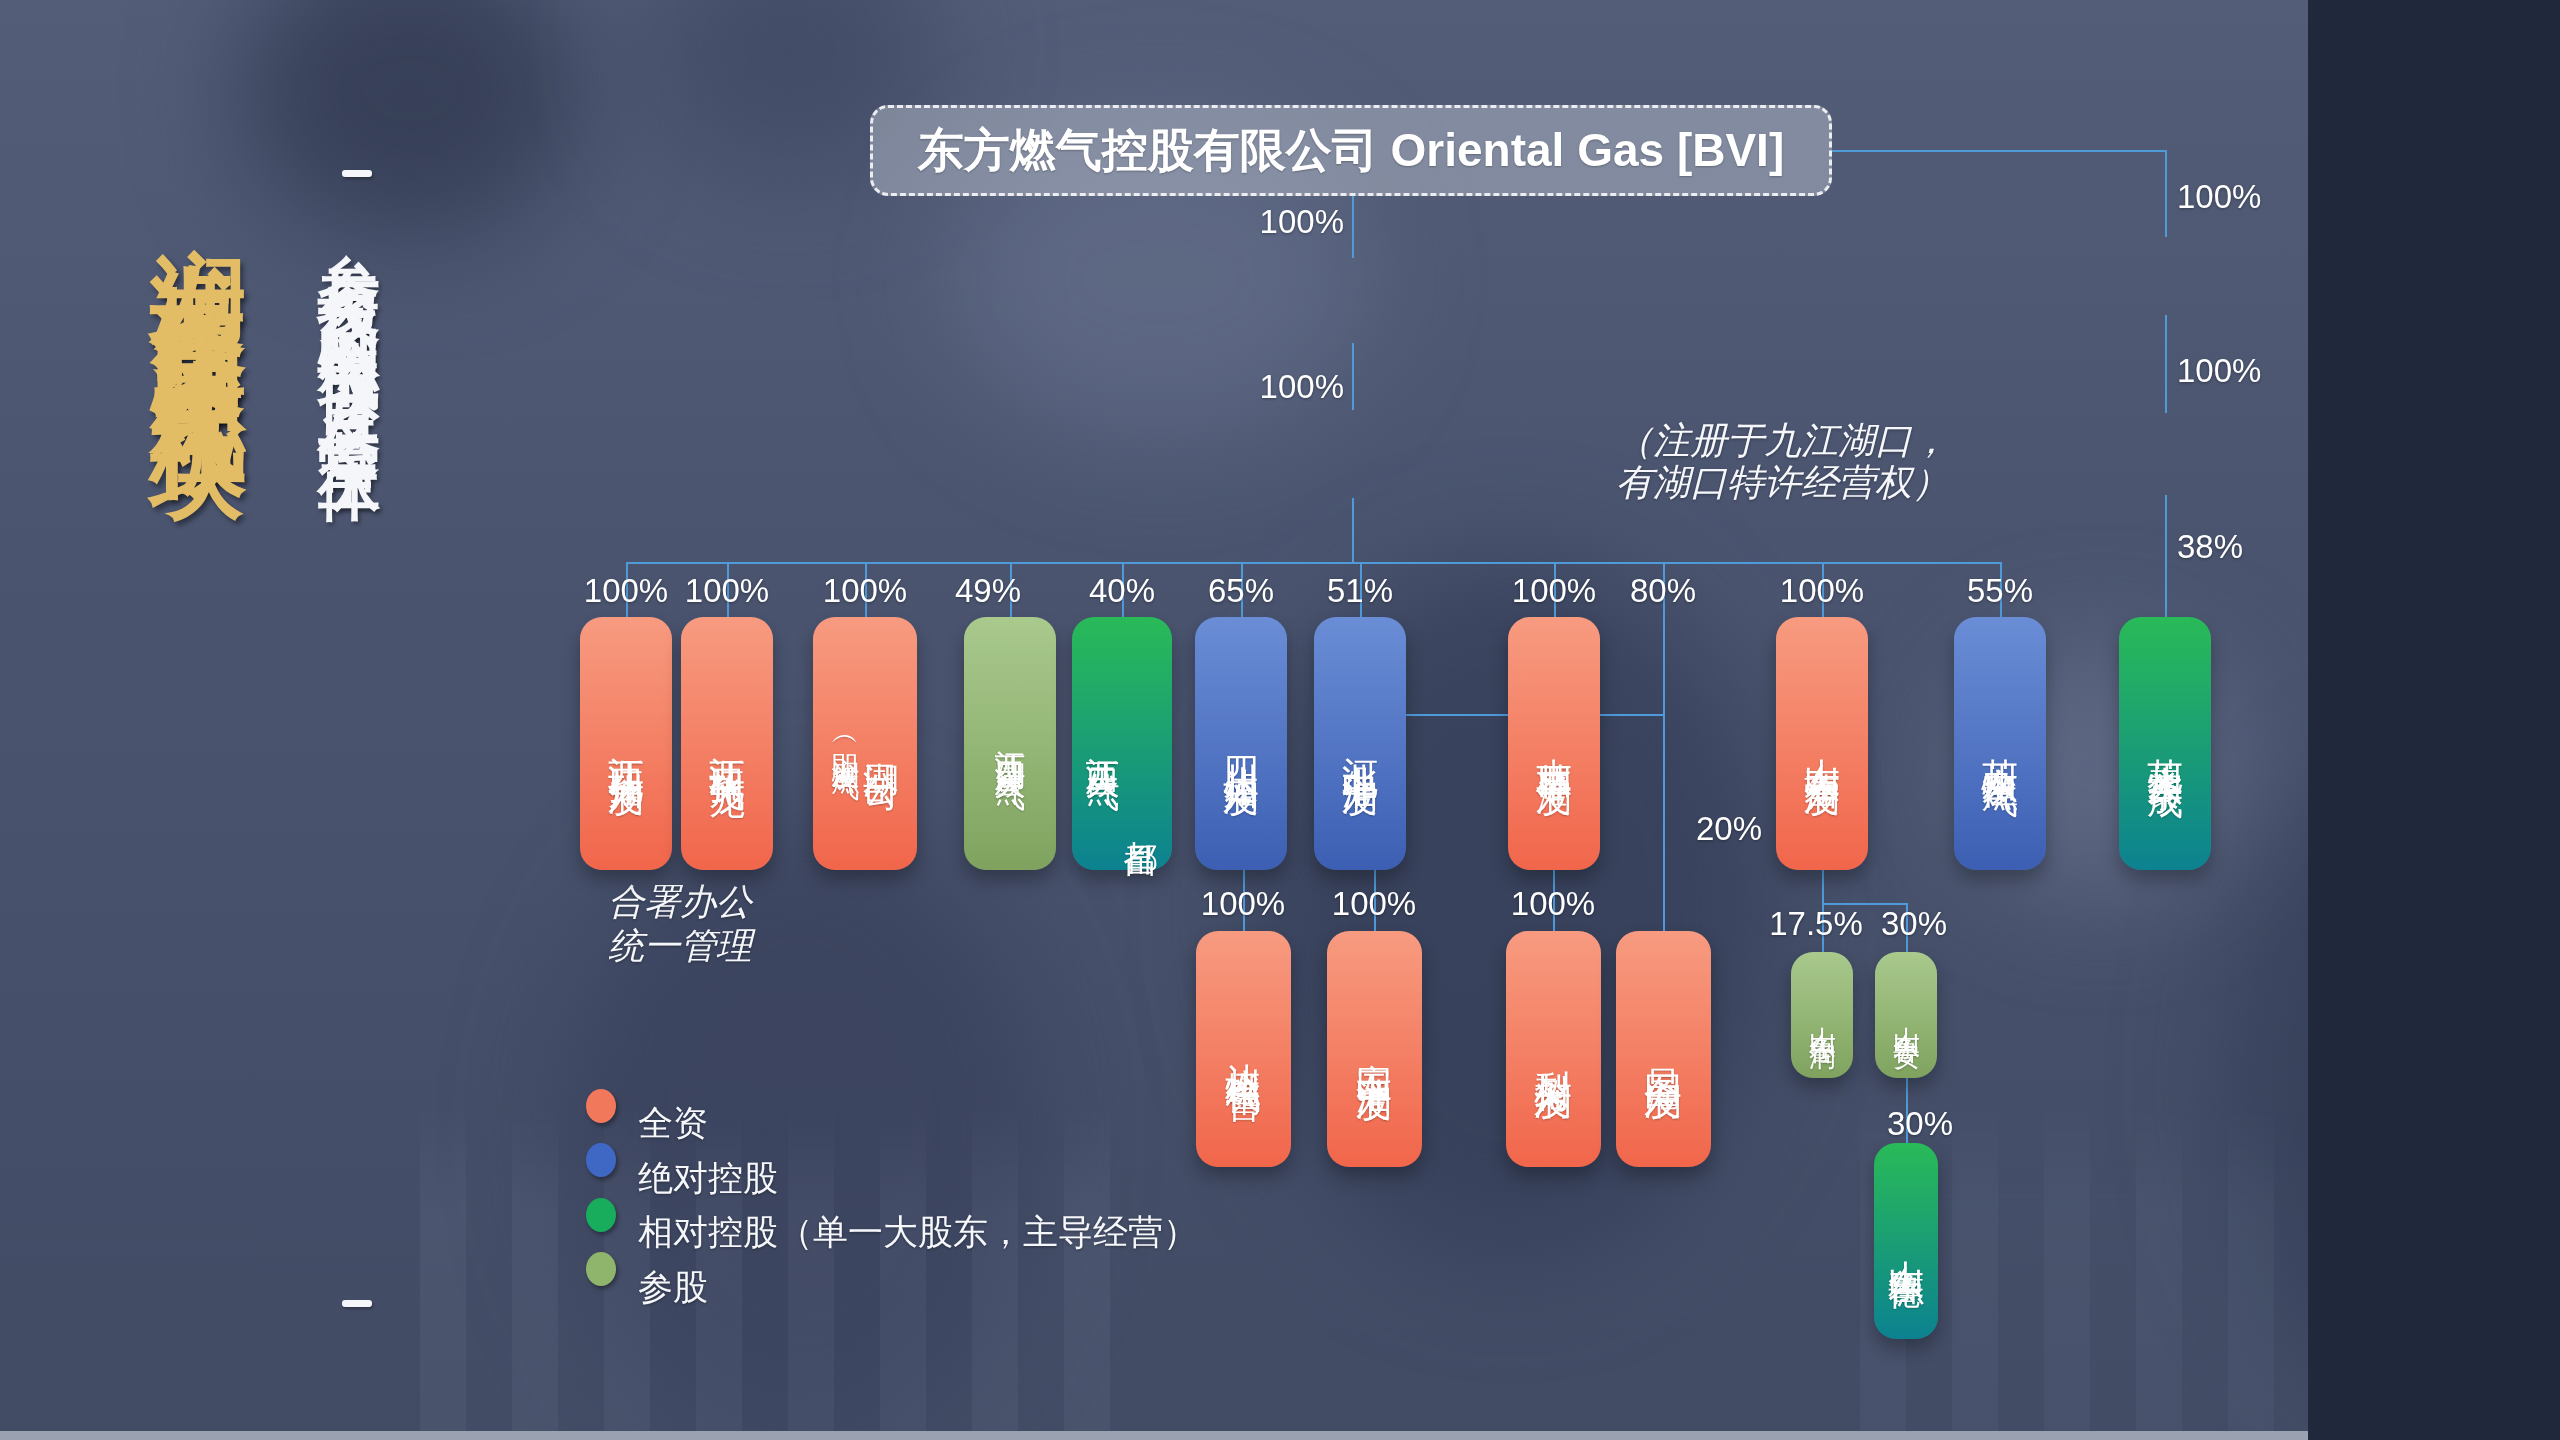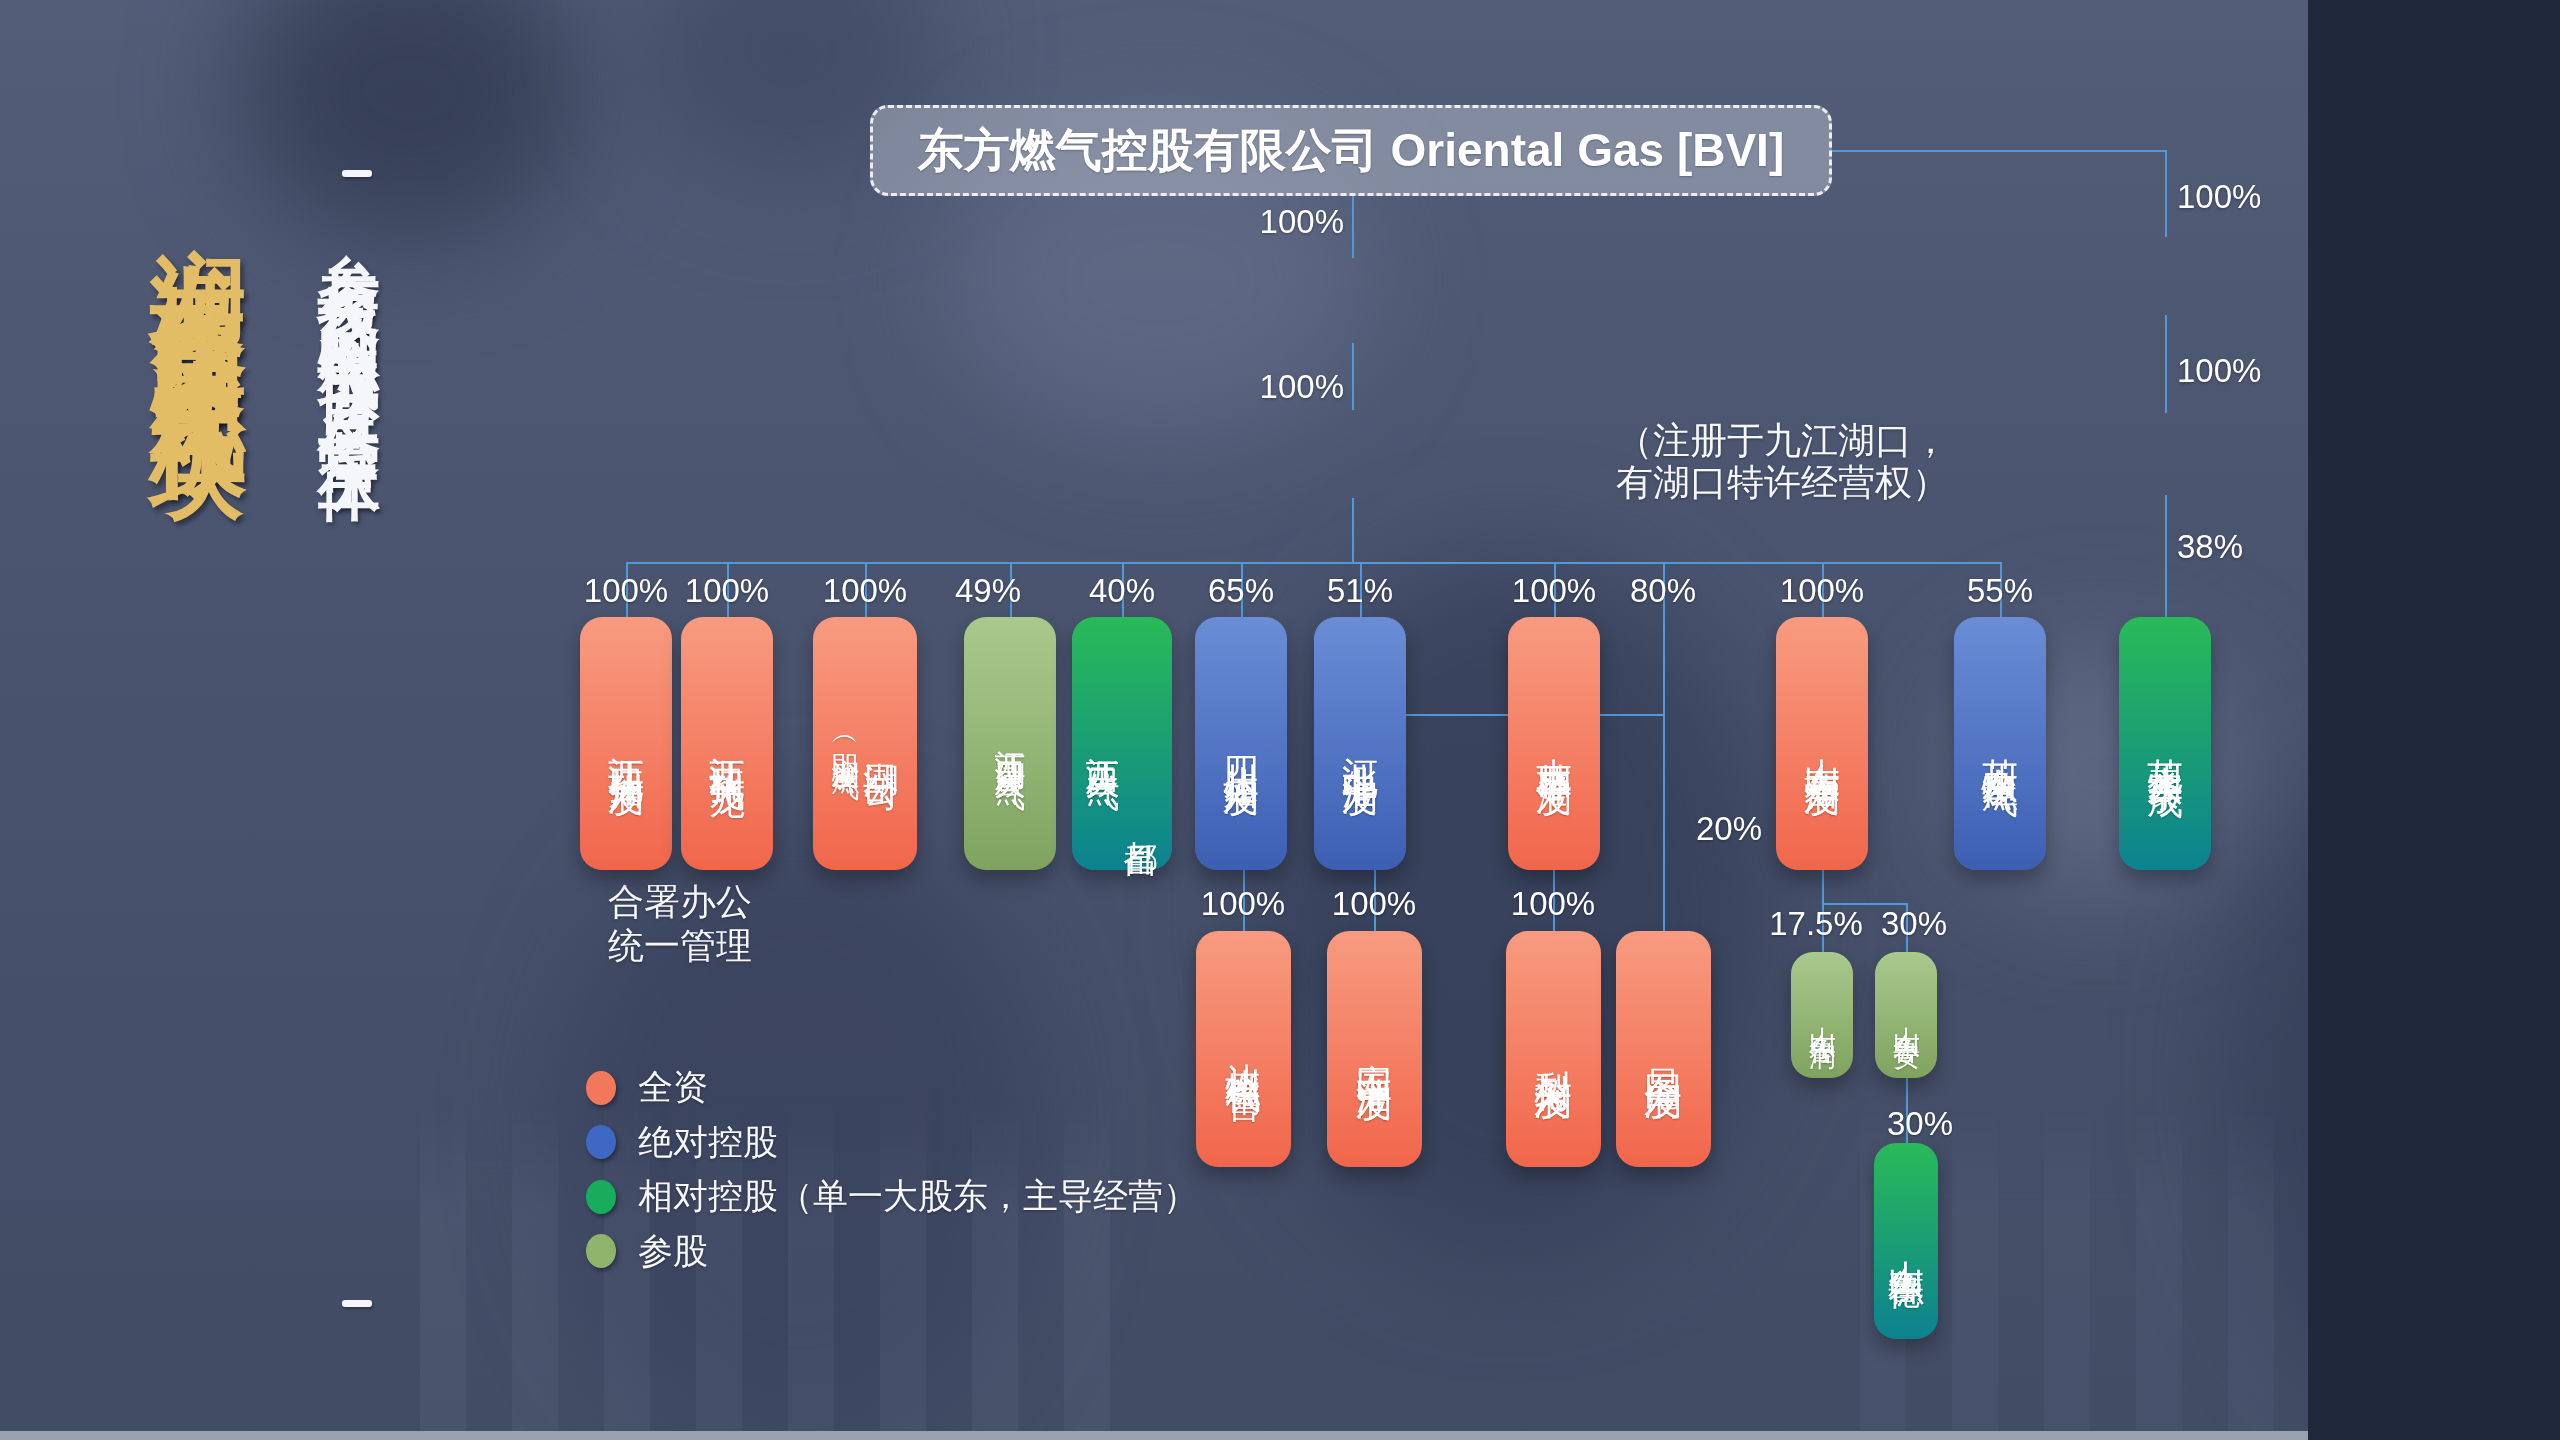--- a/index.html
+++ b/index.html
@@ -43,25 +43,25 @@
   .gold-title{position:absolute;writing-mode:vertical-rl;text-orientation:upright;
     color:#e3bc66;font-weight:900;font-size:96px;letter-spacing:20px;line-height:1;
     text-shadow:3px 4px 5px rgba(0,0,0,.4);}
   .sub-title{position:absolute;writing-mode:vertical-rl;text-orientation:upright;
     color:#f4f6fa;font-weight:800;font-size:62px;letter-spacing:16px;line-height:1;
     text-shadow:2px 3px 4px rgba(0,0,0,.35);}
   .sub-dash{position:absolute;width:30px;height:7px;background:#f4f6fa;border-radius:3px;
     box-shadow:1px 2px 3px rgba(0,0,0,.3);}
   
   .note{position:absolute;color:#f5f7fa;font-size:36px;line-height:44px;font-weight:400;
-    text-shadow:0 1px 3px rgba(0,0,0,.35);white-space:nowrap;}
+    text-shadow:0 1px 3px rgba(0,0,0,.35);white-space:nowrap;font-style:italic;}
   
   .legend-item{position:absolute;display:flex;align-items:center;gap:22px;}
   .legend-dot{width:30px;height:34px;border-radius:50%;box-shadow:2px 3px 4px rgba(0,0,0,.35);}
-  .legend-label{color:#f5f7fa;font-size:35px;white-space:nowrap;text-shadow:0 1px 3px rgba(0,0,0,.35);}
+  .legend-label{color:#f5f7fa;font-size:35px;white-space:nowrap;text-shadow:0 1px 3px rgba(0,0,0,.35);margin-top:36px;}
 </style>
 </head>
 <body>
 
 <div class="stage">
 
   <div>
     <div class="bg-blob" style="left:240px;top:-60px;width:340px;height:300px;background:rgba(44,52,76,.7);"></div>
     <div class="bg-blob" style="left:640px;top:-80px;width:300px;height:260px;background:rgba(58,67,94,.6);"></div>
     <div class="bg-blob" style="left:950px;top:120px;width:420px;height:320px;background:rgba(110,122,150,.45);"></div>

